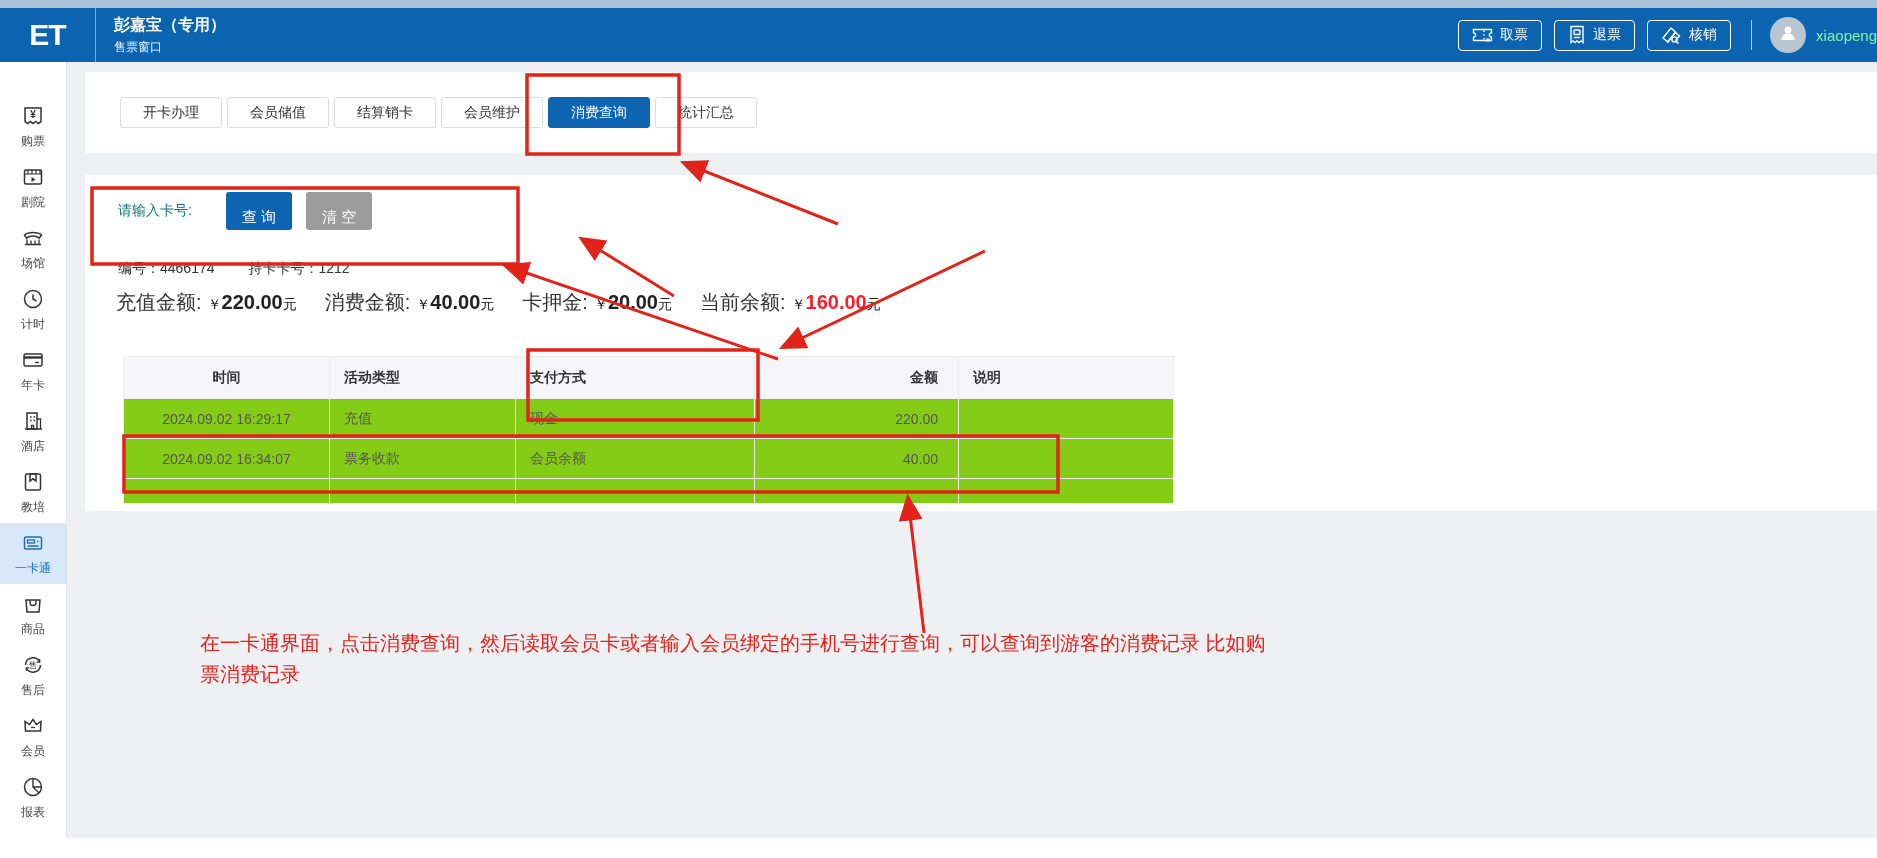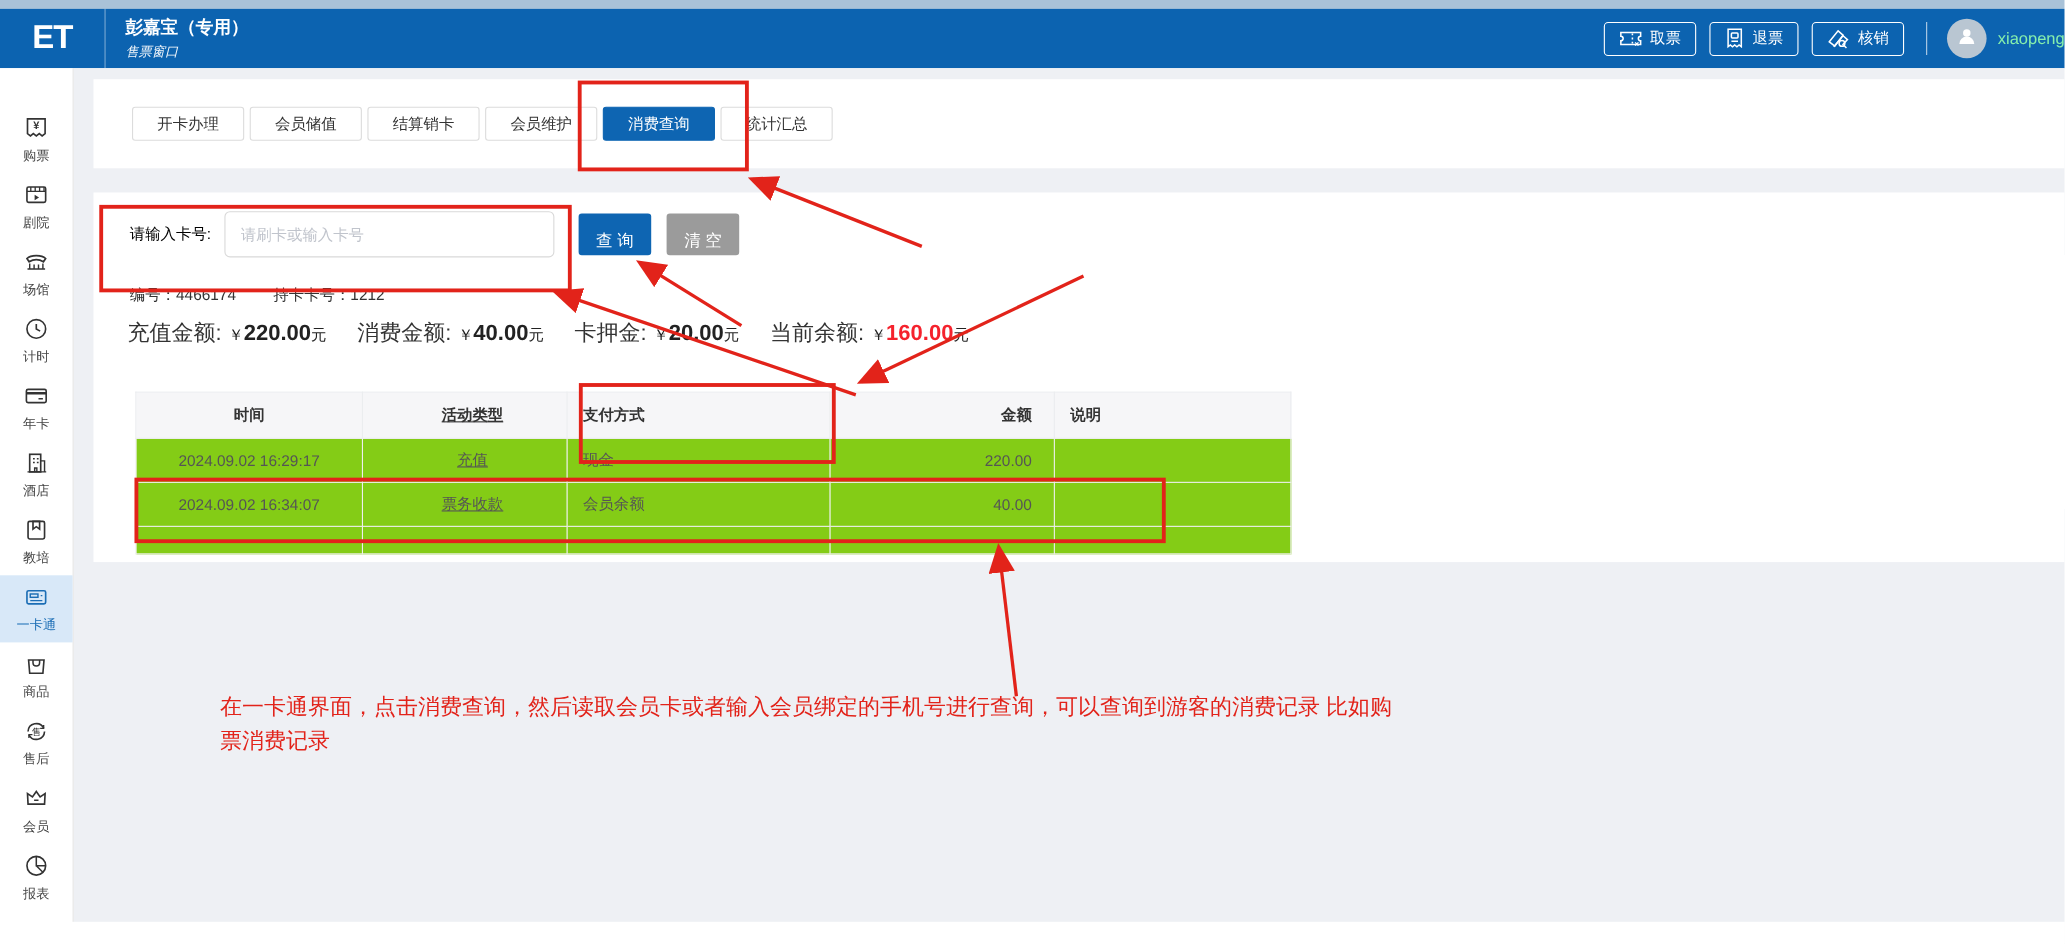--- a/index.html
+++ b/index.html
@@ -5,21 +5,21 @@
   * { margin:0; padding:0; box-sizing:border-box; }
   html,body { width:1877px; height:858px; background:#fff; font-family:"Liberation Sans","DejaVu Sans",sans-serif; overflow:hidden; position:relative; }
 
   
   .topstrip { position:absolute; left:0; top:0; width:1877px; height:8px; background:#a9c2d8; }
   .topbar { position:absolute; left:0; top:8px; width:1877px; height:54px; background:#0c63b0; display:flex; align-items:center; color:#fff; }
   .logo { width:96px; height:100%; display:flex; align-items:center; justify-content:center;
           font-weight:800; font-size:30px; letter-spacing:-1px; color:#fff; border-right:1px solid rgba(255,255,255,.45); }
   .titleblock { margin-left:18px; display:flex; flex-direction:column; justify-content:center; gap:3px; }
   .titleblock .t1 { font-size:16px; font-weight:bold; }
-  .titleblock .t2 { font-size:12px; opacity:.95;font-style:italic; }
+  .titleblock .t2 { font-size:12px; opacity:.95; }
   .topbar-right { position:absolute; right:0; top:0; height:100%; display:flex; align-items:center; }
   .tb-btn { height:31px; border:1px solid #fff; border-radius:4px; background:transparent; color:#fff;
             display:flex; align-items:center; gap:7px; padding:0 13px; font-size:14px; margin-right:12px; cursor:pointer; }
   .tb-btn svg { display:block; }
   .tb-divider { width:1px; height:30px; background:rgba(255,255,255,.7); margin:0 18px 0 8px; }
   .avatar { width:36px; height:36px; border-radius:50%; background:#b9c6d2; display:flex; align-items:center; justify-content:center; margin-right:10px; }
   .username { font-size:15px; color:#86efac; white-space:nowrap; }
 
   
   .sidebar { position:absolute; left:0; top:62px; width:67px; height:776px; background:#fff; border-right:1px solid #e3e3e3; padding-top:34px; }
@@ -34,21 +34,21 @@
 
   .tab-section { position:absolute; left:85px; top:72px; width:1792px; height:81px; background:#fff; }
   .tabs { display:flex; gap:5px; margin:25px 0 0 35px; }
   .tab { height:31px; padding:0 22px; background:#fff; border:1px solid #dcdcdc; border-radius:3px;
          font-size:14px; color:#333; display:flex; align-items:center; cursor:pointer; }
   .tab.active { background:#0e65b2; border-color:#0e65b2; color:#fff; }
 
   .panel { position:absolute; left:85px; top:175px; width:1792px; height:336px; background:#fff; }
 
   .form-row { position:absolute; left:33px; top:17px; display:flex; align-items:center; }
-  .form-label { font-size:14px; color:#000000; margin-right:12px; }
+  .form-label { font-size:14px; color:#0f766e; margin-right:12px; }
   .card-input { width:300px; height:42px; border:1px solid #d9d9d9; border-radius:5px; padding:0 14px; font-size:14px; color:#333; outline:none; }
   .card-input::placeholder { color:#c0c4cc; }
   .btn { height:38px; border:none; border-radius:3px; color:#fff; font-size:15px; padding:16px 16px; cursor:pointer; }
   .btn-query { background:#0e65b2; margin-left:22px; }
   .btn-clear { background:#9b9b9b; margin-left:14px; }
 
   .cardinfo-row { position:absolute; left:33px; top:85px; font-size:14px; color:#333; display:flex; }
   .cardinfo-row .gap { width:34px; }
 
   .summary-row { position:absolute; left:31px; top:114px; display:flex; align-items:baseline; }
@@ -56,21 +56,21 @@
   .sum-label { font-size:20px; color:#333; margin-right:6px; }
   .sum-yen { font-size:14px; color:#222; }
   .sum-val { font-size:20px; font-weight:bold; color:#222; }
   .sum-val.red { color:#f5222d; }
   .sum-unit { font-size:14px; color:#222; }
 
   table.data { position:absolute; left:38px; top:181px; width:1050px; border-collapse:collapse; table-layout:fixed; }
   table.data th { background:#f6f6f8; height:42px; font-size:14px; color:#333; font-weight:600; border:1px solid #ebedef; }
   table.data td { height:40px; font-size:14px; color:#555; border:1px solid #efefef; background:#84cc16; }
   .c-time   { width:206px; text-align:center; }
-  .c-type   { width:186px; text-align:center; padding-left:14px;text-decoration:underline; }
+  .c-type   { width:186px; text-align:left; padding-left:14px; }
   .c-pay    { width:239px; text-align:left; padding-left:14px; }
   .c-amount { width:204px; text-align:right; padding-right:20px; }
   .c-note   { width:215px; text-align:left; padding-left:14px; }
   td.c-time { color:#666; }
   tr.empty td { height:25px; }
 
   
   .anno-svg { position:absolute; left:0; top:0; width:1877px; height:858px; z-index:40; pointer-events:none; }
   .anno-text { position:absolute; left:200px; top:628px; z-index:41; color:#e2231a; font-size:20px; line-height:31px; pointer-events:none; }
 </style>
@@ -254,21 +254,20 @@
     <button class="tab">结算销卡</button>
     <button class="tab">会员维护</button>
     <button class="tab active">消费查询</button>
     <button class="tab">统计汇总</button>
   </div>
 </div>
 
 <div class="panel">
   <div class="form-row">
     <span class="form-label">请输入卡号:</span>
-    <input class="card-input" value="" placeholder="请刷卡或输入卡号" style="">
     <button class="btn btn-query">查 询</button>
     <button class="btn btn-clear">清 空</button>
   </div>
 
   <div class="cardinfo-row">
     <span>编号：</span>
     <span>4466174</span>
     <span class="gap"></span>
     <span>持卡卡号：</span>
     <span>1212</span>

